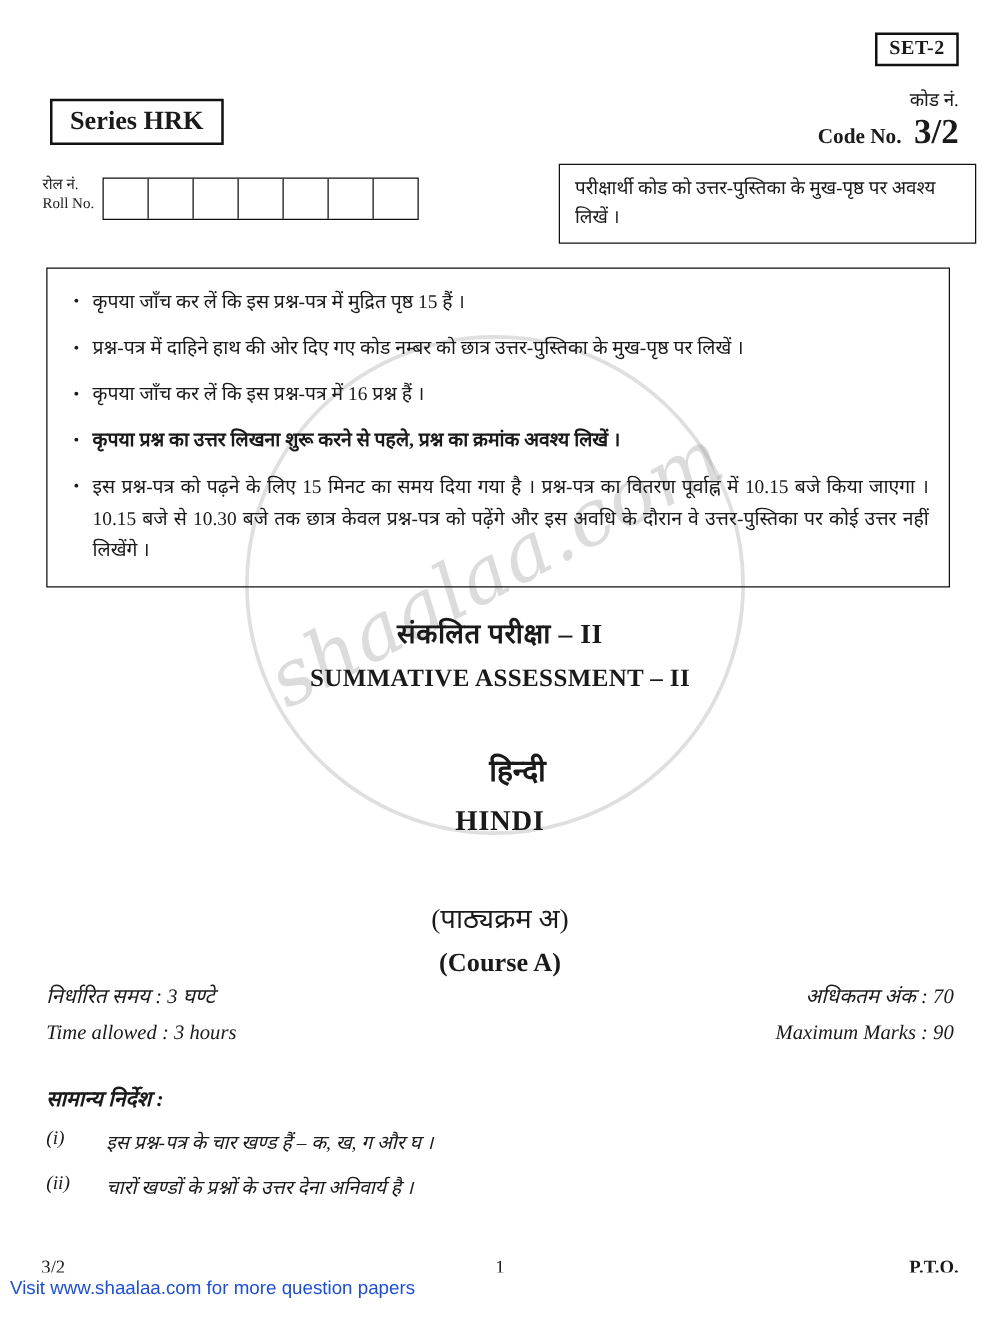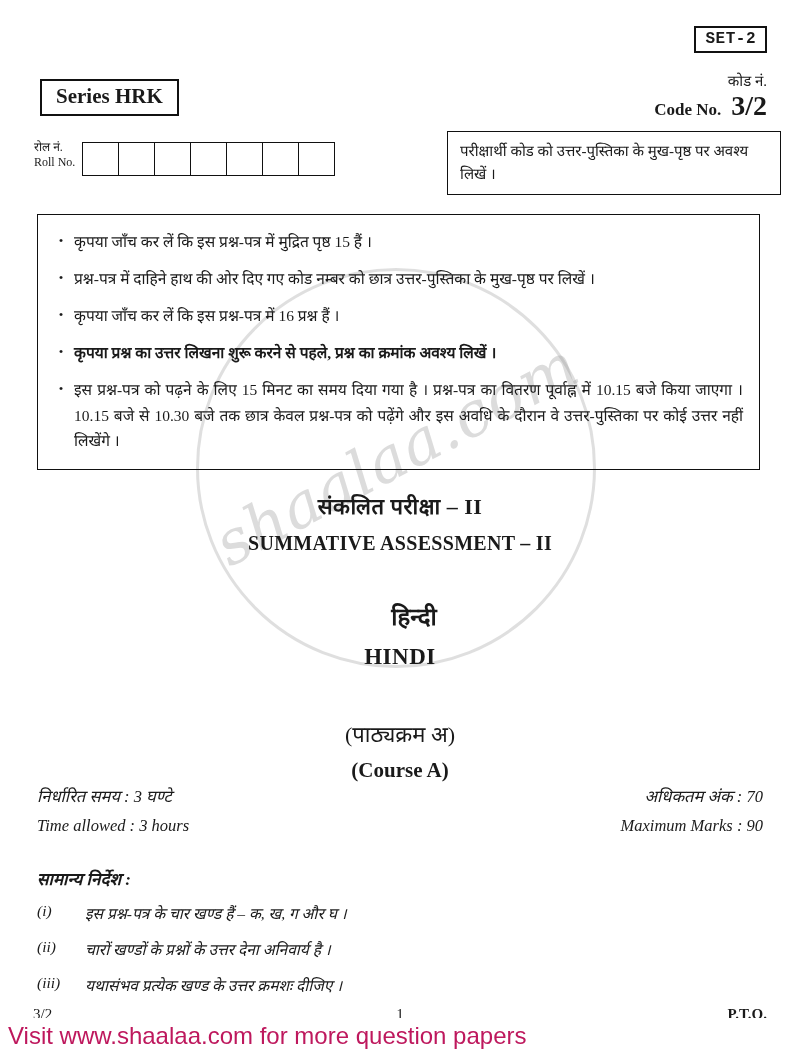--- a/index.html
+++ b/index.html
@@ -58,21 +58,21 @@
     z-index: 2;
   }
 
   
   .set-box {
     position: absolute;
     right: 33px;
     top: 26px;
     border: 2px solid #111;
     padding: 2px 9px 3px 9px;
-    font-family: Liberation Mono, monospace;
+    font-family: Liberation Serif, serif;
     font-weight: bold;
     font-size: 16px;
     letter-spacing: 0.5px;
   }
 
   
   .series-box {
     position: absolute;
     left: 40px;
     top: 79px;
@@ -300,22 +300,22 @@
     width: 800px;
     height: 42px;
     background: #ffffff;
     z-index: 5;
   }
   .banner-text {
     position: absolute;
     left: 8px;
     top: 4px;
     font-family: "Liberation Sans", sans-serif;
-    font-size: 24px;
-    color: #be185d;
+    font-size: 15px;
+    color: #1d4ed8;
   }
 </style>
 </head>
 <body>
 
 <div class="page">
 
   <div class="watermark">
     <div class="ring"></div>
     <div class="wm-text">shaalaa.com</div>
@@ -400,24 +400,20 @@
 
     <div class="gen-list">
       <div class="gen-item">
         <span class="gen-num">(i)</span>
         <span class="gen-text"><span>इस प्रश्न-पत्र के </span><b>चार</b><span> खण्ड हैं – क, ख, ग और घ ।</span></span>
       </div>
       <div class="gen-item">
         <span class="gen-num">(ii)</span>
         <span class="gen-text"><span>चारों खण्डों के प्रश्नों के उत्तर देना </span><b>अनिवार्य</b><span> है ।</span></span>
       </div>
-      <div class="gen-item">
-        <span class="gen-num">(iii)</span>
-        <span class="gen-text"><span>यथासंभव प्रत्येक खण्ड के उत्तर क्रमशः दीजिए ।</span><b></b><span></span></span>
-      </div>
     </div>
 
     <div class="foot-left">3/2</div>
     <div class="foot-center">1</div>
     <div class="foot-right">P.T.O.</div>
 
   </div>
 
   <div class="banner">
     <div class="banner-text">Visit www.shaalaa.com for more question papers</div>

